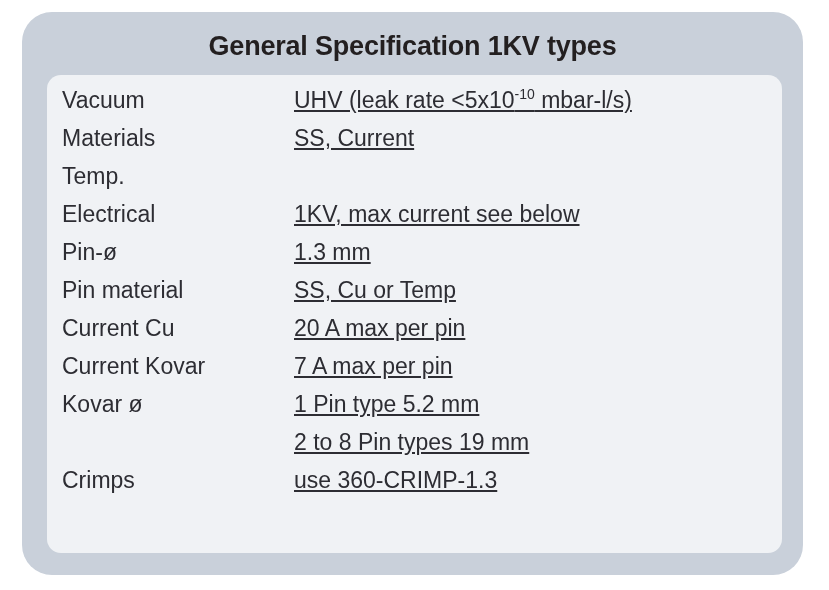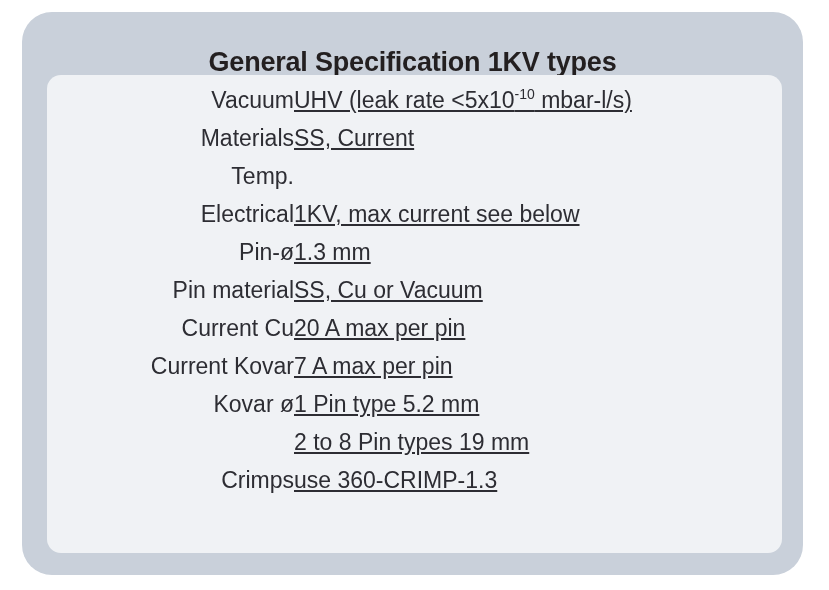--- a/index.html
+++ b/index.html
@@ -28,21 +28,20 @@
   #card-title {
     position: absolute;
     left: 0;
     top: 19px;
     width: 781px;
     text-align: center;
     font-size: 27px;
     font-weight: bold;
     color: #231f20;
     letter-spacing: -0.2px;
-    margin-top: 16px;
   }
 
   #spec-panel {
     position: absolute;
     left: 25px;
     top: 63px;
     width: 735px;
     height: 478px;
     background: #f0f2f5;
     border-radius: 14px;
@@ -57,21 +56,20 @@
     height: 38px;
   }
 
   .spec-label {
     flex: 0 0 247px;
     padding-left: 15px;
     box-sizing: border-box;
     font-size: 23px;
     color: #2d2d33;
     white-space: nowrap;
-    text-align: right;
   }
 
   .spec-value {
     flex: 1 1 auto;
     font-size: 23px;
     color: #2d2d33;
     white-space: nowrap;
     text-decoration: underline;
   }
 
@@ -104,21 +102,21 @@
       <div class="spec-row">
         <div class="spec-label">Electrical</div>
         <div class="spec-value">1KV, max current see below</div>
       </div>
       <div class="spec-row">
         <div class="spec-label">Pin-ø</div>
         <div class="spec-value">1.3 mm</div>
       </div>
       <div class="spec-row">
         <div class="spec-label">Pin material</div>
-        <div class="spec-value">SS, Cu or Vacuum</div>
+        <div class="spec-value">SS, Cu or Temp</div>
       </div>
       <div class="spec-row">
         <div class="spec-label">Current Cu</div>
         <div class="spec-value">20 A max per pin</div>
       </div>
       <div class="spec-row">
         <div class="spec-label">Current Kovar</div>
         <div class="spec-value">7 A max per pin</div>
       </div>
       <div class="spec-row">

